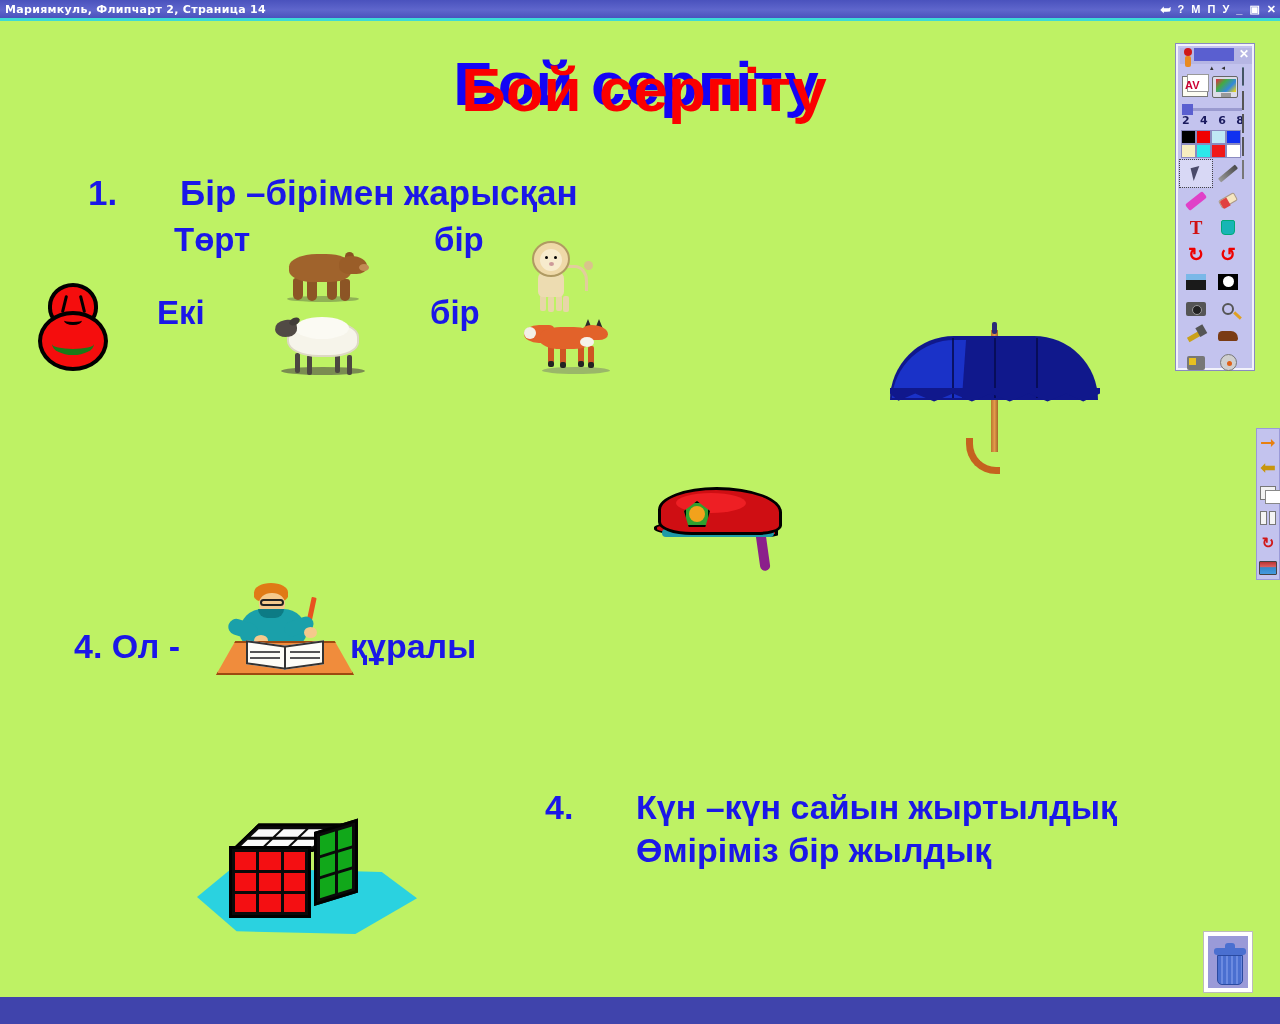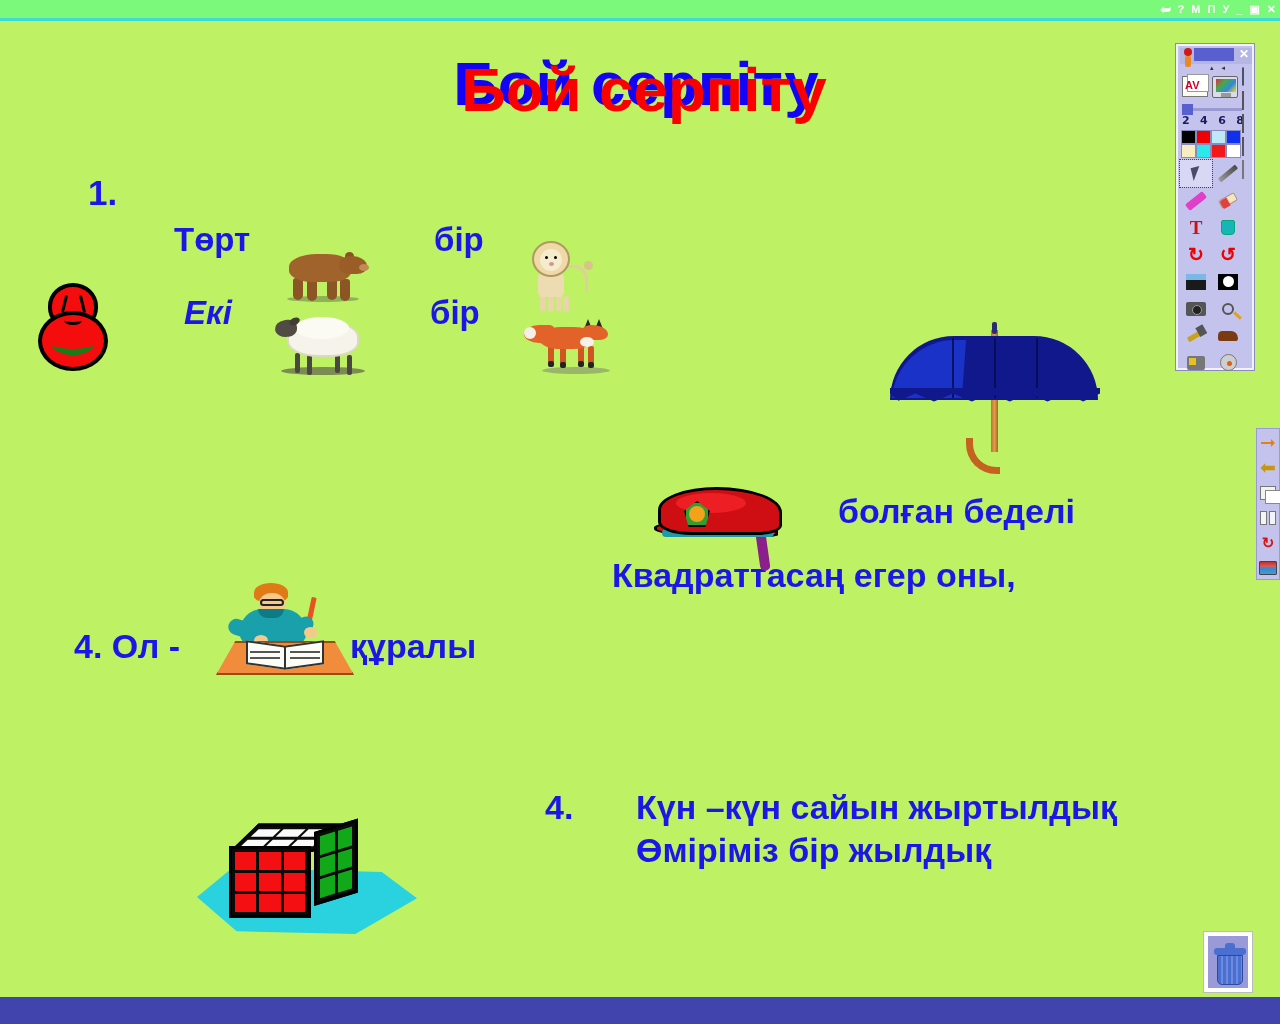--- a/index.html
+++ b/index.html
@@ -400,47 +400,49 @@
     background:#4a6fd0; border-radius:3px 3px 0 0;}
   .trash .can { position:absolute; left:9px; top:19px; width:26px; height:30px;
     background:repeating-linear-gradient(to right,#4a6fd0 0 3px,#6b8ae0 3px 5px);
     border-radius:0 0 5px 5px; border:1px solid #2a4aa0;}
 </style>
 </head>
 <body>
 
 <div id="app">
 
+  <div class="titlebar">
+    <span>Мариямкуль,  Флипчарт 2,  Страница 14</span>
+  </div>
   <div class="titlebar-underline"></div>
   <div class="titlebar-right">
     <span class="redo-glyph">➥</span>
     <span class="tb-ctrl">?</span>
     <span class="tb-ctrl">М</span>
     <span class="tb-ctrl">П</span>
     <span class="tb-ctrl">У</span>
     <span class="tb-ctrl">_</span>
     <span class="tb-ctrl">▣</span>
     <span class="tb-ctrl">✕</span>
   </div>
 
   <div class="canvas">
 
     <div class="heading-wrap">
       <div class="heading blue">Бой серпіту</div>
       <div class="heading red">Бой серпіту</div>
     </div>
 
     <div class="txt s35" style="left:88px; top:154px;">1.</div>
+    <div class="txt s35" style="left:180px; top:154px;">Бір –бірімен жарысқан</div>
     <div class="txt s33" style="left:174px; top:202px;">Төрт</div>
     <div class="txt s33" style="left:434px; top:202px;">бір</div>
-    <div class="txt s33" style="left:184px; top:275px;font-style:italic;">Екі</div>
+    <div class="txt s33" style="left:157px; top:275px;">Екі</div>
     <div class="txt s33" style="left:430px; top:275px;">бір</div>
 
-    <div class="txt s34" style="left:838px; top:473px;">болған беделі</div>
-    <div class="txt s34" style="left:612px; top:537px;">Квадраттасаң егер оны,</div>
 
     <div class="txt s34" style="left:74px; top:608px;">4. Ол -</div>
     <div class="txt s34" style="left:350px; top:608px;">құралы</div>
 
     <div class="txt s34" style="left:545px; top:769px;">4.</div>
     <div class="txt s34" style="left:636px; top:769px;">Күн –күн сайын жыртылдық</div>
     <div class="txt s34" style="left:636px; top:812px;">Өміріміз бір жылдық</div>
 
     <div class="art tomato">
       <div class="bodyA"></div>

